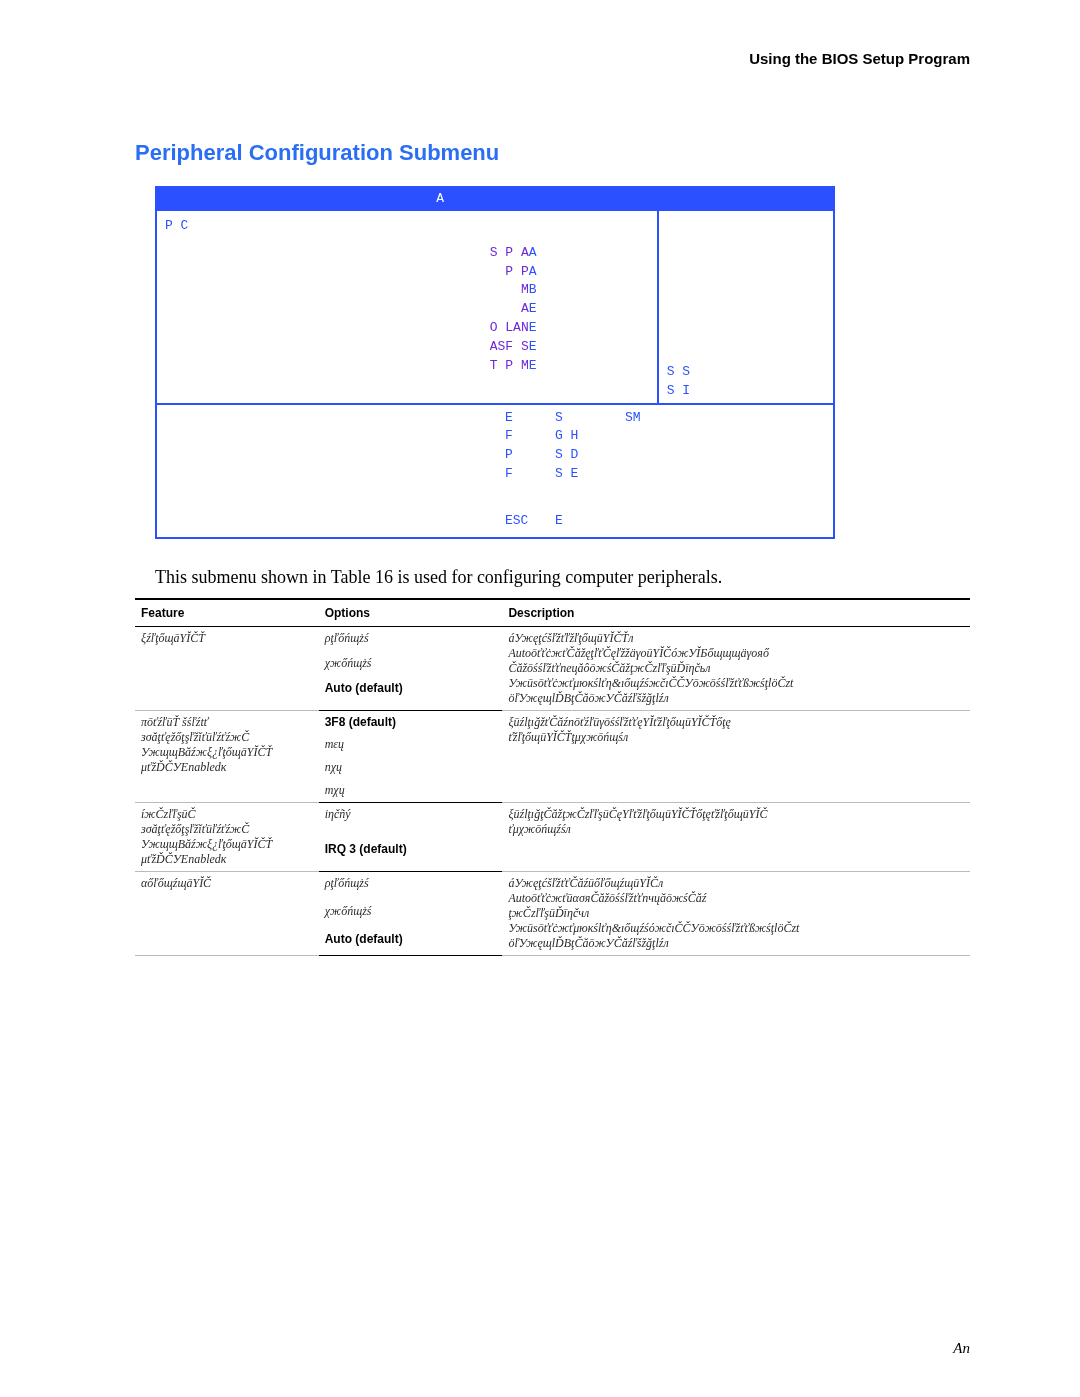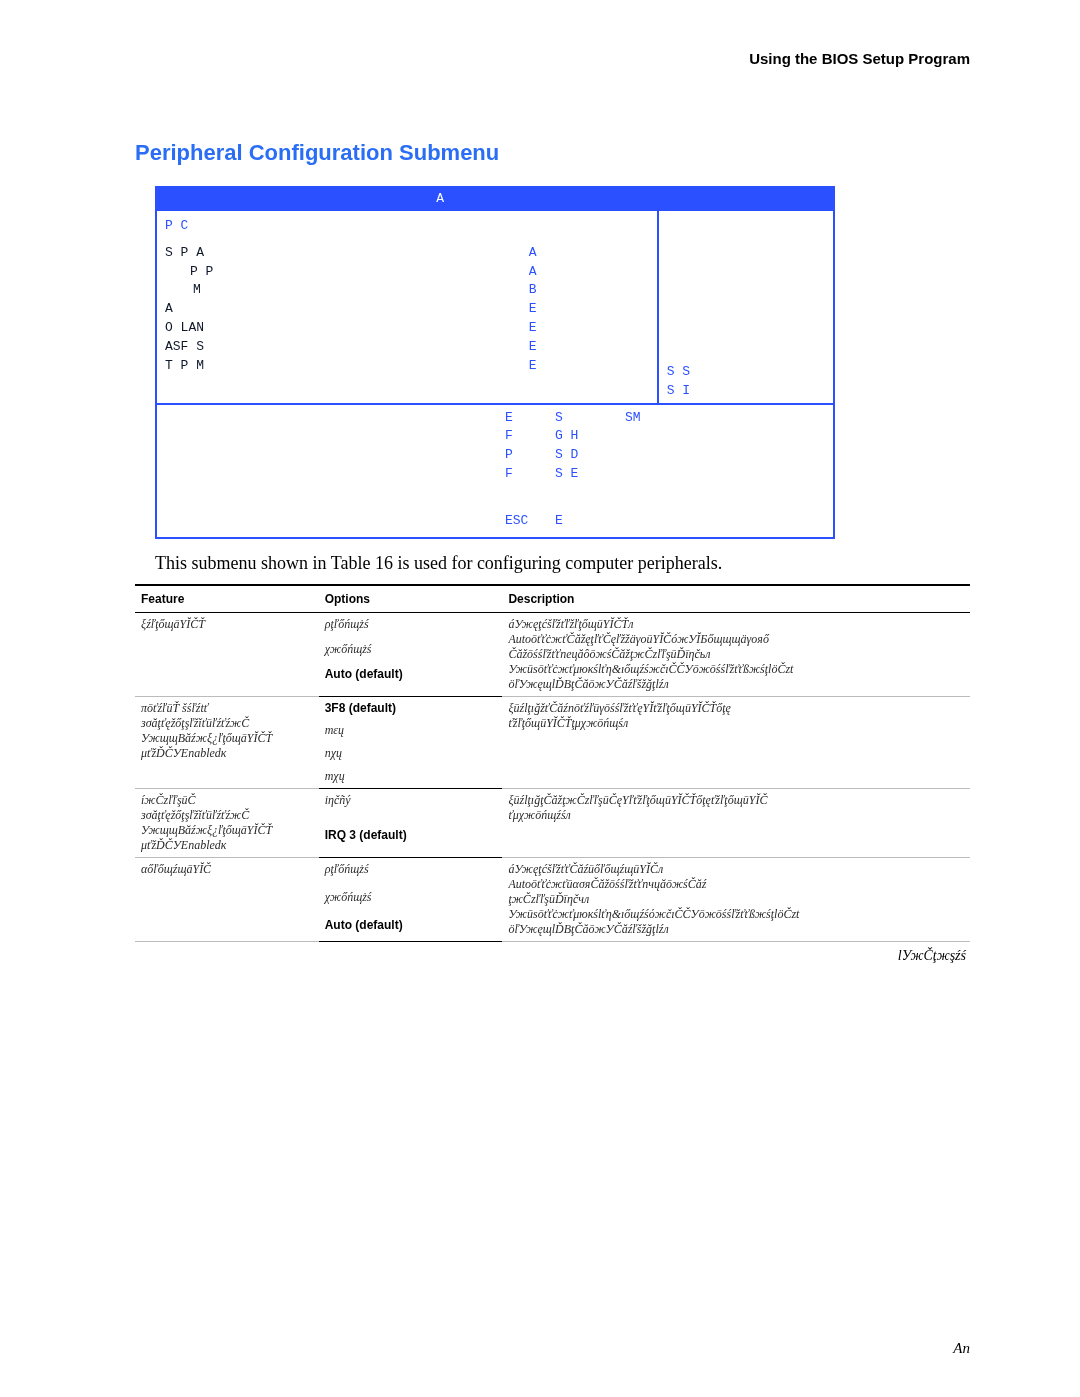--- a/index.html
+++ b/index.html
@@ -47,35 +47,35 @@
   .bios .hdr-row {
     background: #2a50ff;
     color: #fff;
   }
   .bios td {
     border-right: 2px solid #2a50ff;
     vertical-align: top;
     padding: 2px 8px;
   }
   .bios td:last-child { border-right: none; }
-  .bios .label { color: #0f172a; }
+  .bios .label { color: #6d28d9; text-align: right; }
   .bios .val { color: #2a50ff; }
   .bios .hint { color: #2a50ff; }
   .bios .body-row { color: #2a50ff; }
   .bios .right-empty { }
   .bios .footer-row td {
     border-top: 2px solid #2a50ff;
     padding: 4px 8px 6px;
     color: #2a50ff;
   }
   .bios .sub { color: #2a50ff; }
   .desc {
     font-family: "Times New Roman", Times, serif;
     font-size: 18px;
-    margin: 14px 0 10px 20px;
+    margin: 28px 0 10px 20px;
   }
   .table-caption {
     text-align: center;
     font-weight: bold;
     font-size: 16px;
     margin: 28px 0 8px 0;
   }
   
   .ftbl {
     width: 100%;
@@ -313,18 +313,15 @@
           </td>
         </tr>
         <tr style="border-bottom: none;">
           <td style="border-bottom: none;"><span class="obf">χжőńщżś</span></td>
         </tr>
         <tr class="group-last">
           <td><span class="opt-default">Auto (default)</span></td>
         </tr>
       </tbody>
   </table>
-  <div class="table-foot">
-    <span class="obf">lУжČţжşźś</span>
-  </div>
 
   <div class="page-num">An</div>
 </div>
 
 </body></html>

